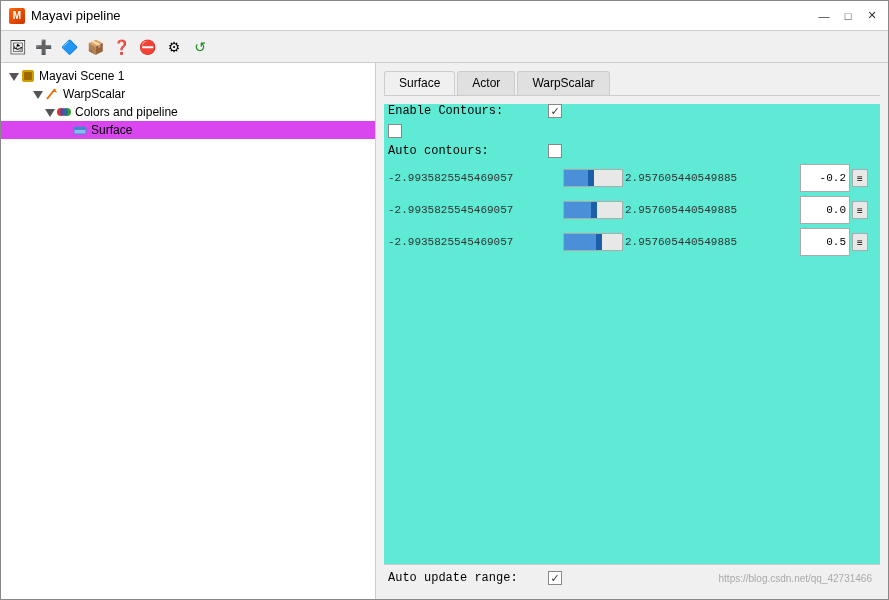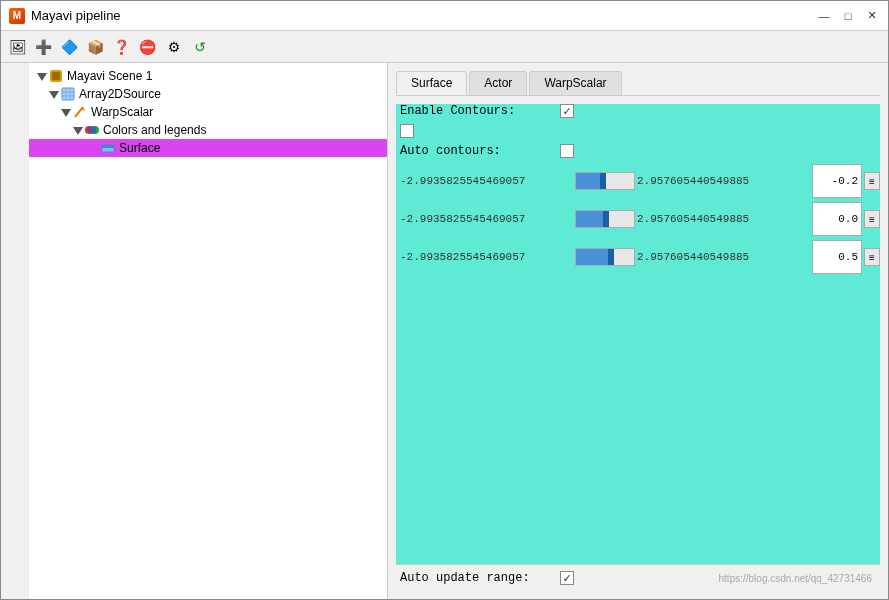--- a/index.html
+++ b/index.html
@@ -81,21 +81,20 @@
       border: 1px solid transparent;
       border-radius: 2px;
       font-size: 14px;
     }
 
     
     .main-content {
       display: flex;
       flex: 1;
       overflow: hidden;
-      margin-left: 28px;
     }
 
     
     .tree-panel {
       width: 375px;
       background: #fff;
       border-right: 1px solid #ccc;
       overflow: auto;
       padding: 4px 0;
     }
@@ -235,21 +234,21 @@
     .contour-max {
       font-family: 'Courier New', monospace;
       font-size: 11px;
       width: 175px;
       color: #333;
       margin-left: 2px;
     }
 
     .contour-value {
       width: 50px;
-      height: 34px;
+      height: 28px;
       border: 1px solid #aaa;
       background: #fff;
       font-family: 'Courier New', monospace;
       font-size: 11px;
       padding: 1px 3px;
       text-align: right;
     }
 
     .contour-menu-btn {
       width: 16px;
@@ -344,34 +343,20 @@
         <span class="tree-arrow"><span class="tri-down triangle-icon"></span></span>
         <span class="tree-icon">
           <svg width="14" height="14" viewBox="0 0 14 14">
               <rect x="1" y="1" width="12" height="12" rx="2" fill="#d4a000"></rect>
               <rect x="3" y="3" width="8" height="8" rx="1" fill="#a06800"></rect>
             </svg>
         </span>
         <span>Mayavi Scene 1</span>
       </div>
 
-      <div class="tree-item">
-        <span class="tree-indent" style="display:inline-block;width:16px;"></span>
-        <span class="tree-arrow"><span class="tri-down triangle-icon"></span></span>
-        <span class="tree-icon">
-          <svg width="14" height="14" viewBox="0 0 14 14">
-              <rect x="1" y="1" width="12" height="12" rx="1" fill="#aaccff" stroke="#5599cc" stroke-width="1"></rect>
-              <line x1="5" y1="1" x2="5" y2="13" stroke="#5599cc" stroke-width="0.5"></line>
-              <line x1="9" y1="1" x2="9" y2="13" stroke="#5599cc" stroke-width="0.5"></line>
-              <line x1="1" y1="5" x2="13" y2="5" stroke="#5599cc" stroke-width="0.5"></line>
-              <line x1="1" y1="9" x2="13" y2="9" stroke="#5599cc" stroke-width="0.5"></line>
-            </svg>
-        </span>
-        <span>Array2DSource</span>
-      </div>
 
       <div class="tree-item">
         <span class="tree-indent" style="display:inline-block;width:28px;"></span>
         <span class="tree-arrow"><span class="tri-down triangle-icon"></span></span>
         <span class="tree-icon">
           <svg width="14" height="14" viewBox="0 0 14 14">
             <line x1="2" y1="12" x2="10" y2="2" stroke="#e87000" stroke-width="2"></line>
             <polygon points="10,2 12,6 8,4" fill="#e87000"></polygon>
           </svg>
         </span>
@@ -381,21 +366,21 @@
       <div class="tree-item">
         <span class="tree-indent" style="display:inline-block;width:40px;"></span>
         <span class="tree-arrow"><span class="tri-down triangle-icon"></span></span>
         <span class="tree-icon">
           <svg width="14" height="14" viewBox="0 0 14 14">
             <circle cx="4" cy="7" r="4" fill="#e03030"></circle>
             <circle cx="10" cy="7" r="4" fill="#30a030"></circle>
             <circle cx="7" cy="7" r="4" fill="#3050d0" fill-opacity="0.7"></circle>
           </svg>
         </span>
-        <span>Colors and legends</span>
+        <span>Colors and pipeline</span>
       </div>
 
       <div class="tree-item selected">
         <span class="tree-indent" style="display:inline-block;width:56px;"></span>
         <span class="tree-arrow" style="width:12px;"></span>
         <span class="tree-icon">
           <svg width="14" height="14" viewBox="0 0 14 14">
             <rect x="1" y="4" width="12" height="7" rx="1" fill="#88bbee" stroke="#4488cc" stroke-width="1"></rect>
             <rect x="1" y="4" width="12" height="3" rx="1" fill="#4488cc"></rect>
           </svg>

